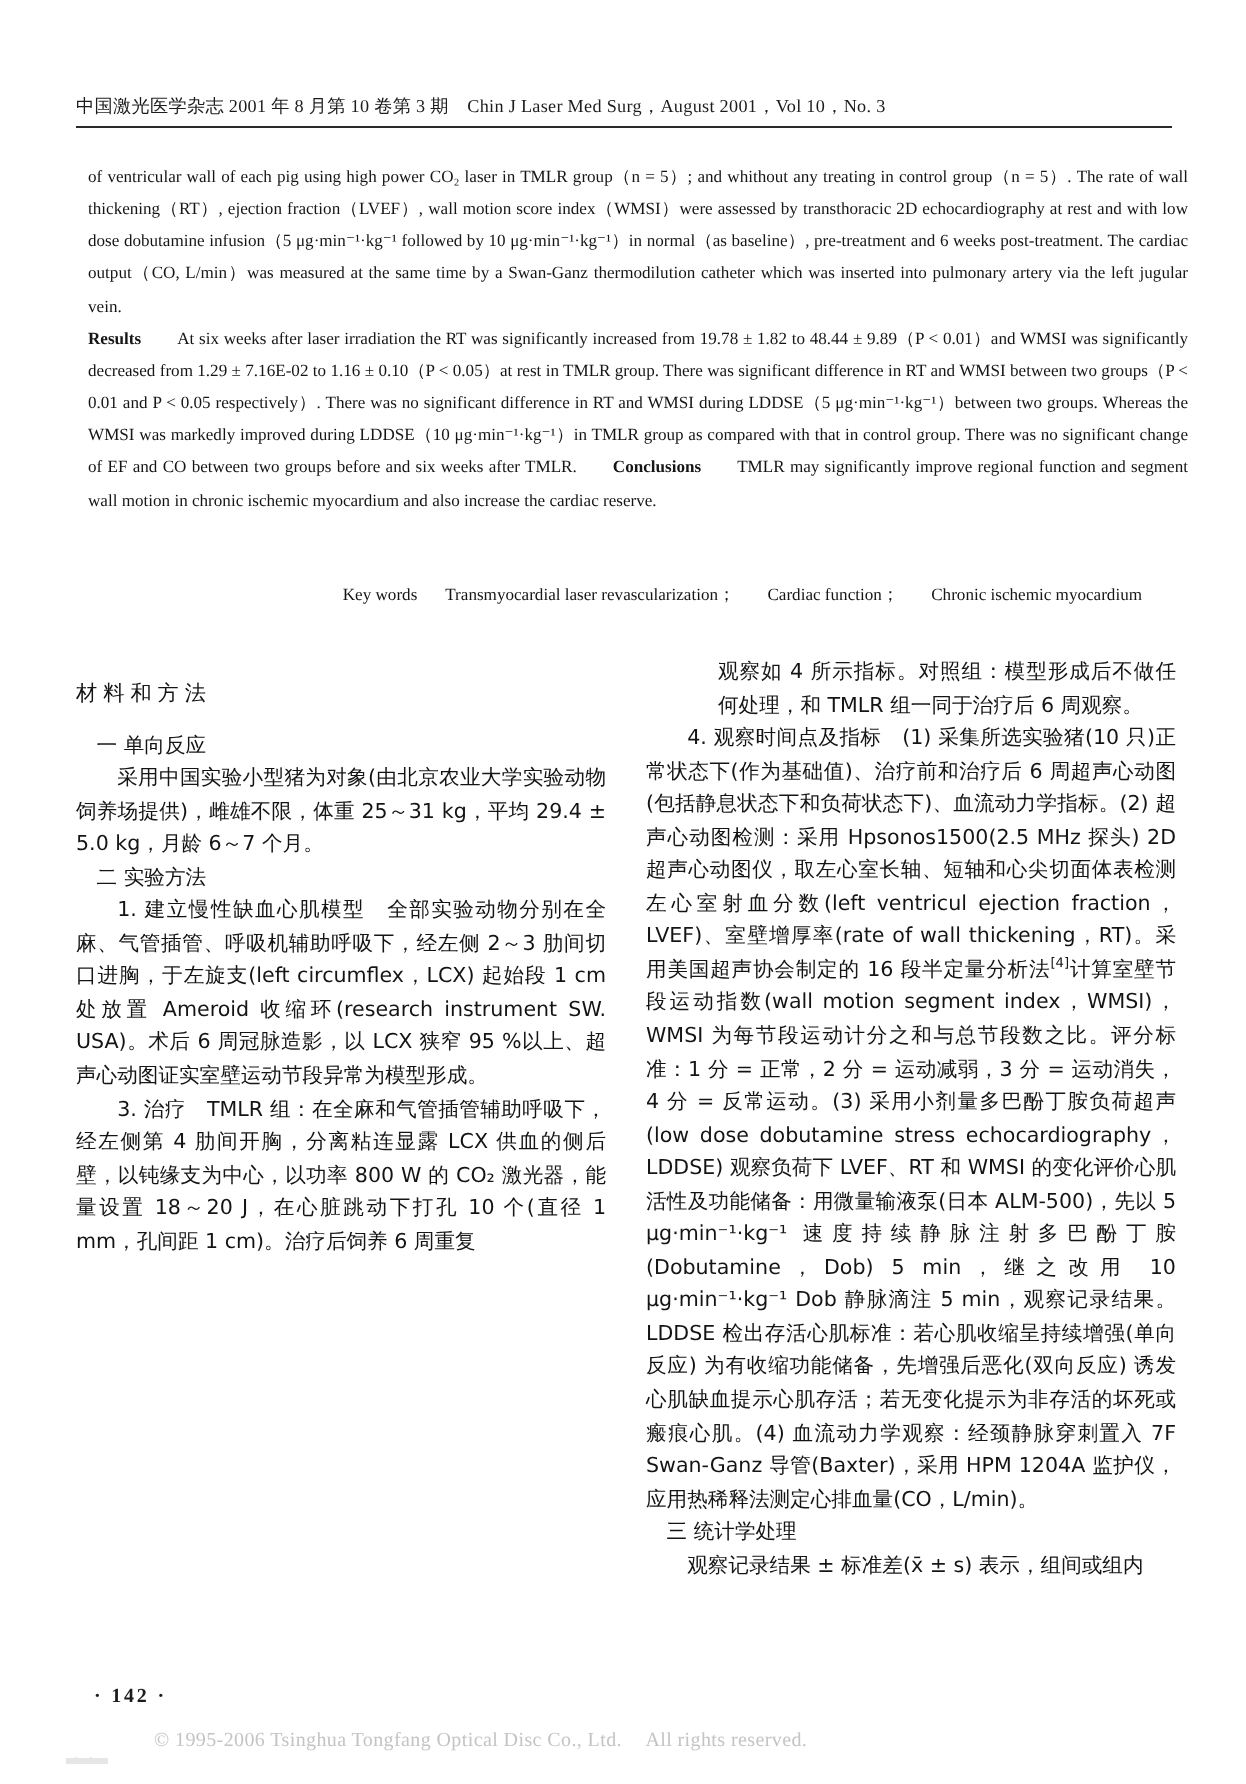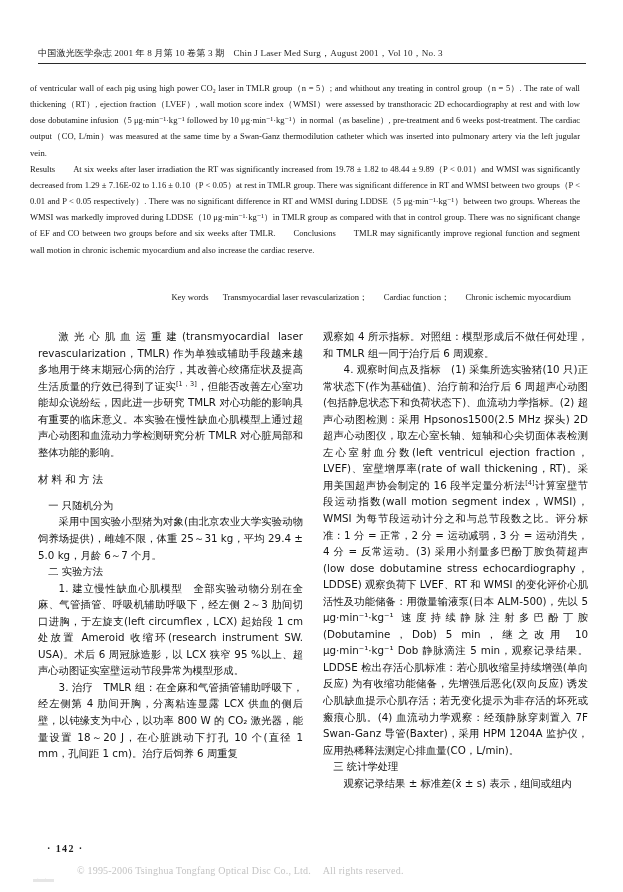--- a/index.html
+++ b/index.html
@@ -35,41 +35,41 @@
     letter-spacing: 0.15px;
     border-bottom: 0.8px solid #2a2a2a;
     padding-bottom: 2.5px;
     white-space: nowrap;
     color: #1c1c1c;
   }
 
   
   .abstract-block {
     position: absolute;
-    left: 30px;
+    left: 44px;
     top: 80px;
     width: 550px;
     font-size: 8.55px;
     line-height: 16.15px;
     text-align: justify;
     text-justify: inter-word;
     color: #151515;
   }
   .abstract-block p {
     margin: 0;
     text-indent: 0;
   }
   .abstract-block p.seg {
     margin-top: 0;
   }
   .lbl {
     padding-left: 9px;
     padding-right: 9px;
   }
-  .lbl-b { font-weight: normal; margin-top: 28px; }
+  .lbl-b { font-weight: bold; margin-top: 28px; }
 
   sup { font-size: 6.4px; vertical-align: super; line-height: 0; }
 
   
   .keywords {
     position: absolute;
     left: 55px;
     top: 290px;
     width: 530px;
     font-size: 8.55px;
@@ -99,21 +99,21 @@
     font-family: "DejaVu Sans", "Liberation Sans", sans-serif;
   }
   .col-left  { left: 0px; }
   .col-right { left: 285px; }
 
   .col p {
     margin: 0;
     text-indent: 2em;
     text-align: justify;
   }
-  .col p.noindent { text-indent: 0; }
+  .col p.noindent { text-indent: 0; margin-left: 36px; }
 
   .section-title {
     text-align: left;
     text-indent: 0 !important;
     margin: 11px 0 9px 0 !important;
     font-size: 10.6px;
     letter-spacing: 3px;
   }
   .sub-head {
     text-indent: 1em !important;
@@ -190,25 +190,24 @@
   <div class="keywords">
     <span class="kw-label">Key words</span>
     <span class="kw-item">Transmyocardial laser revascularization；</span>
     <span class="kw-item">Cardiac function；</span>
     <span class="kw-item">Chronic ischemic myocardium</span>
   </div>
 
   <div class="columns">
 
     <div class="col col-left">
-      <p><span>激光心肌血运重建(transmyocardial laser revascularization，TMLR) 作为单独或辅助手段越来越多地用于终末期冠心病的治疗，其改善心绞痛症状及提高生活质量的疗效已得到了证实</span><sup>[1，3]</sup><span>，但能否改善左心室功能却众说纷纭，因此进一步研究 TMLR 对心功能的影响具有重要的临床意义。本实验在慢性缺血心肌模型上通过超声心动图和血流动力学检测研究分析 TMLR 对心脏局部和整体功能的影响。</span></p>
 
       <p class="section-title">材料和方法</p>
 
-      <p class="sub-head">一 只随机分为</p>
+      <p class="sub-head">一 单向反应</p>
       <p>采用中国实验小型猪为对象(由北京农业大学实验动物饲养场提供)，雌雄不限，体重 25～31 kg，平均 29.4 ± 5.0 kg，月龄 6～7 个月。</p>
 
       <p class="sub-head">二 实验方法</p>
       <p>1. 建立慢性缺血心肌模型　全部实验动物分别在全麻、气管插管、呼吸机辅助呼吸下，经左侧 2～3 肋间切口进胸，于左旋支(left circumflex，LCX) 起始段 1 cm 处放置 Ameroid 收缩环(research instrument SW. USA)。术后 6 周冠脉造影，以 LCX 狭窄 95 %以上、超声心动图证实室壁运动节段异常为模型形成。</p>
       <p>3. 治疗　TMLR 组：在全麻和气管插管辅助呼吸下，经左侧第 4 肋间开胸，分离粘连显露 LCX 供血的侧后壁，以钝缘支为中心，以功率 800 W 的 CO₂ 激光器，能量设置 18～20 J，在心脏跳动下打孔 10 个(直径 1 mm，孔间距 1 cm)。治疗后饲养 6 周重复</p>
     </div>
 
     <div class="col col-right">
       <p class="noindent">观察如 4 所示指标。对照组：模型形成后不做任何处理，和 TMLR 组一同于治疗后 6 周观察。</p>
       <p><span>4. 观察时间点及指标　(1) 采集所选实验猪(10 只)正常状态下(作为基础值)、治疗前和治疗后 6 周超声心动图(包括静息状态下和负荷状态下)、血流动力学指标。(2) 超声心动图检测：采用 Hpsonos1500(2.5 MHz 探头) 2D 超声心动图仪，取左心室长轴、短轴和心尖切面体表检测左心室射血分数(left ventricul ejection fraction，LVEF)、室壁增厚率(rate of wall thickening，RT)。采用美国超声协会制定的 16 段半定量分析法</span><sup>[4]</sup><span>计算室壁节段运动指数(wall motion segment index，WMSI)，WMSI 为每节段运动计分之和与总节段数之比。评分标准：1 分 = 正常，2 分 = 运动减弱，3 分 = 运动消失，4 分 = 反常运动。(3) 采用小剂量多巴酚丁胺负荷超声(low dose dobutamine stress echocardiography，LDDSE) 观察负荷下 LVEF、RT 和 WMSI 的变化评价心肌活性及功能储备：用微量输液泵(日本 ALM-500)，先以 5 μg·min⁻¹·kg⁻¹ 速度持续静脉注射多巴酚丁胺(Dobutamine，Dob) 5 min，继之改用 10 μg·min⁻¹·kg⁻¹ Dob 静脉滴注 5 min，观察记录结果。LDDSE 检出存活心肌标准：若心肌收缩呈持续增强(单向反应) 为有收缩功能储备，先增强后恶化(双向反应) 诱发心肌缺血提示心肌存活；若无变化提示为非存活的坏死或瘢痕心肌。(4) 血流动力学观察：经颈静脉穿刺置入 7F Swan-Ganz 导管(Baxter)，采用 HPM 1204A 监护仪，应用热稀释法测定心排血量(CO，L/min)。</span></p>

